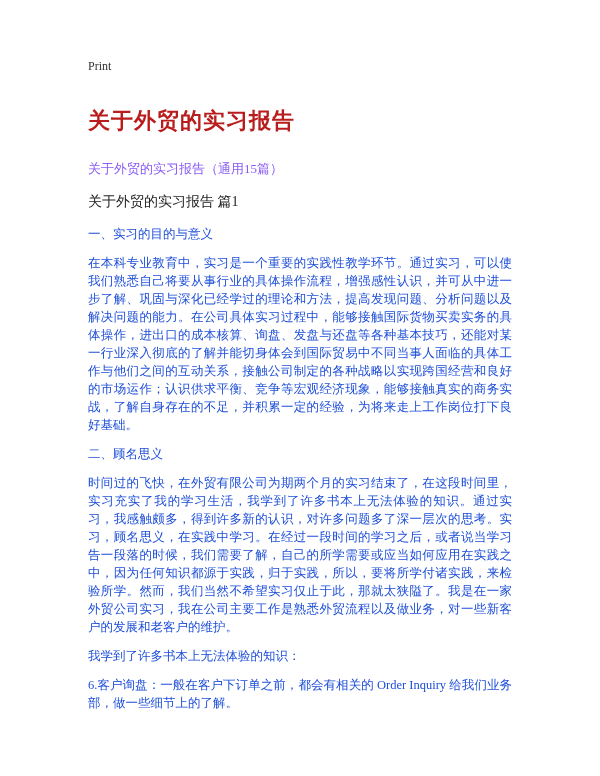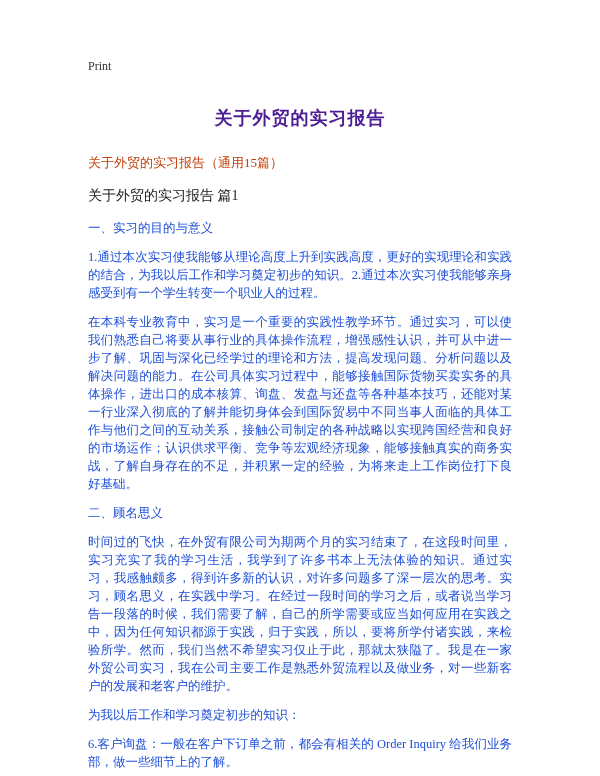--- a/index.html
+++ b/index.html
@@ -20,31 +20,31 @@
     color: #333333;
   }
   .print-label {
     font-size: 12px;
     color: #333333;
     cursor: pointer;
     display: inline-block;
   }
   .doc-title {
     margin: 32px 0 0 0;
-    font-size: 18px;
+    font-size: 22px;
     font-weight: bold;
-    text-align: center;
-    color: #4c1d95;
+    text-align: left;
+    color: #b91c1c;
     letter-spacing: 1px;
   }
   .doc-subtitle {
     margin: 24px 0 0 0;
     font-size: 13px;
     font-weight: normal;
-    color: #c2410c;
+    color: #8b5cf6;
   }
   .article-heading {
     margin: 15px 0 0 0;
     font-size: 14px;
     font-weight: normal;
     color: #222222;
   }
   .doc-body {
     margin-top: 14px;
     font-size: 12.5px;
@@ -68,22 +68,21 @@
   <span class="print-label">Print</span>
 
   <h1 class="doc-title">关于外贸的实习报告</h1>
 
   <div class="doc-subtitle">关于外贸的实习报告（通用15篇）</div>
 
   <div class="article-heading">关于外贸的实习报告 篇1</div>
 
   <div class="doc-body">
     <p class="subhead">一、实习的目的与意义</p>
-    <p>1.通过本次实习使我能够从理论高度上升到实践高度，更好的实现理论和实践的结合，为我以后工作和学习奠定初步的知识。2.通过本次实习使我能够亲身感受到有一个学生转变一个职业人的过程。</p>
     <p>在本科专业教育中，实习是一个重要的实践性教学环节。通过实习，可以使我们熟悉自己将要从事行业的具体操作流程，增强感性认识，并可从中进一步了解、巩固与深化已经学过的理论和方法，提高发现问题、分析问题以及解决问题的能力。在公司具体实习过程中，能够接触国际货物买卖实务的具体操作，进出口的成本核算、询盘、发盘与还盘等各种基本技巧，还能对某一行业深入彻底的了解并能切身体会到国际贸易中不同当事人面临的具体工作与他们之间的互动关系，接触公司制定的各种战略以实现跨国经营和良好的市场运作；认识供求平衡、竞争等宏观经济现象，能够接触真实的商务实战，了解自身存在的不足，并积累一定的经验，为将来走上工作岗位打下良好基础。</p>
     <p class="subhead">二、顾名思义</p>
     <p>时间过的飞快，在外贸有限公司为期两个月的实习结束了，在这段时间里，实习充实了我的学习生活，我学到了许多书本上无法体验的知识。通过实习，我感触颇多，得到许多新的认识，对许多问题多了深一层次的思考。实习，顾名思义，在实践中学习。在经过一段时间的学习之后，或者说当学习告一段落的时候，我们需要了解，自己的所学需要或应当如何应用在实践之中，因为任何知识都源于实践，归于实践，所以，要将所学付诸实践，来检验所学。然而，我们当然不希望实习仅止于此，那就太狭隘了。我是在一家外贸公司实习，我在公司主要工作是熟悉外贸流程以及做业务，对一些新客户的发展和老客户的维护。</p>
-    <p>为我以后工作和学习奠定初步的知识：</p>
+    <p>我学到了许多书本上无法体验的知识：</p>
     <p>6.客户询盘：一般在客户下订单之前，都会有相关的 Order Inquiry 给我们业务部，做一些细节上的了解。</p>
 
   </div>
 
 </div>
 
 </body></html>

